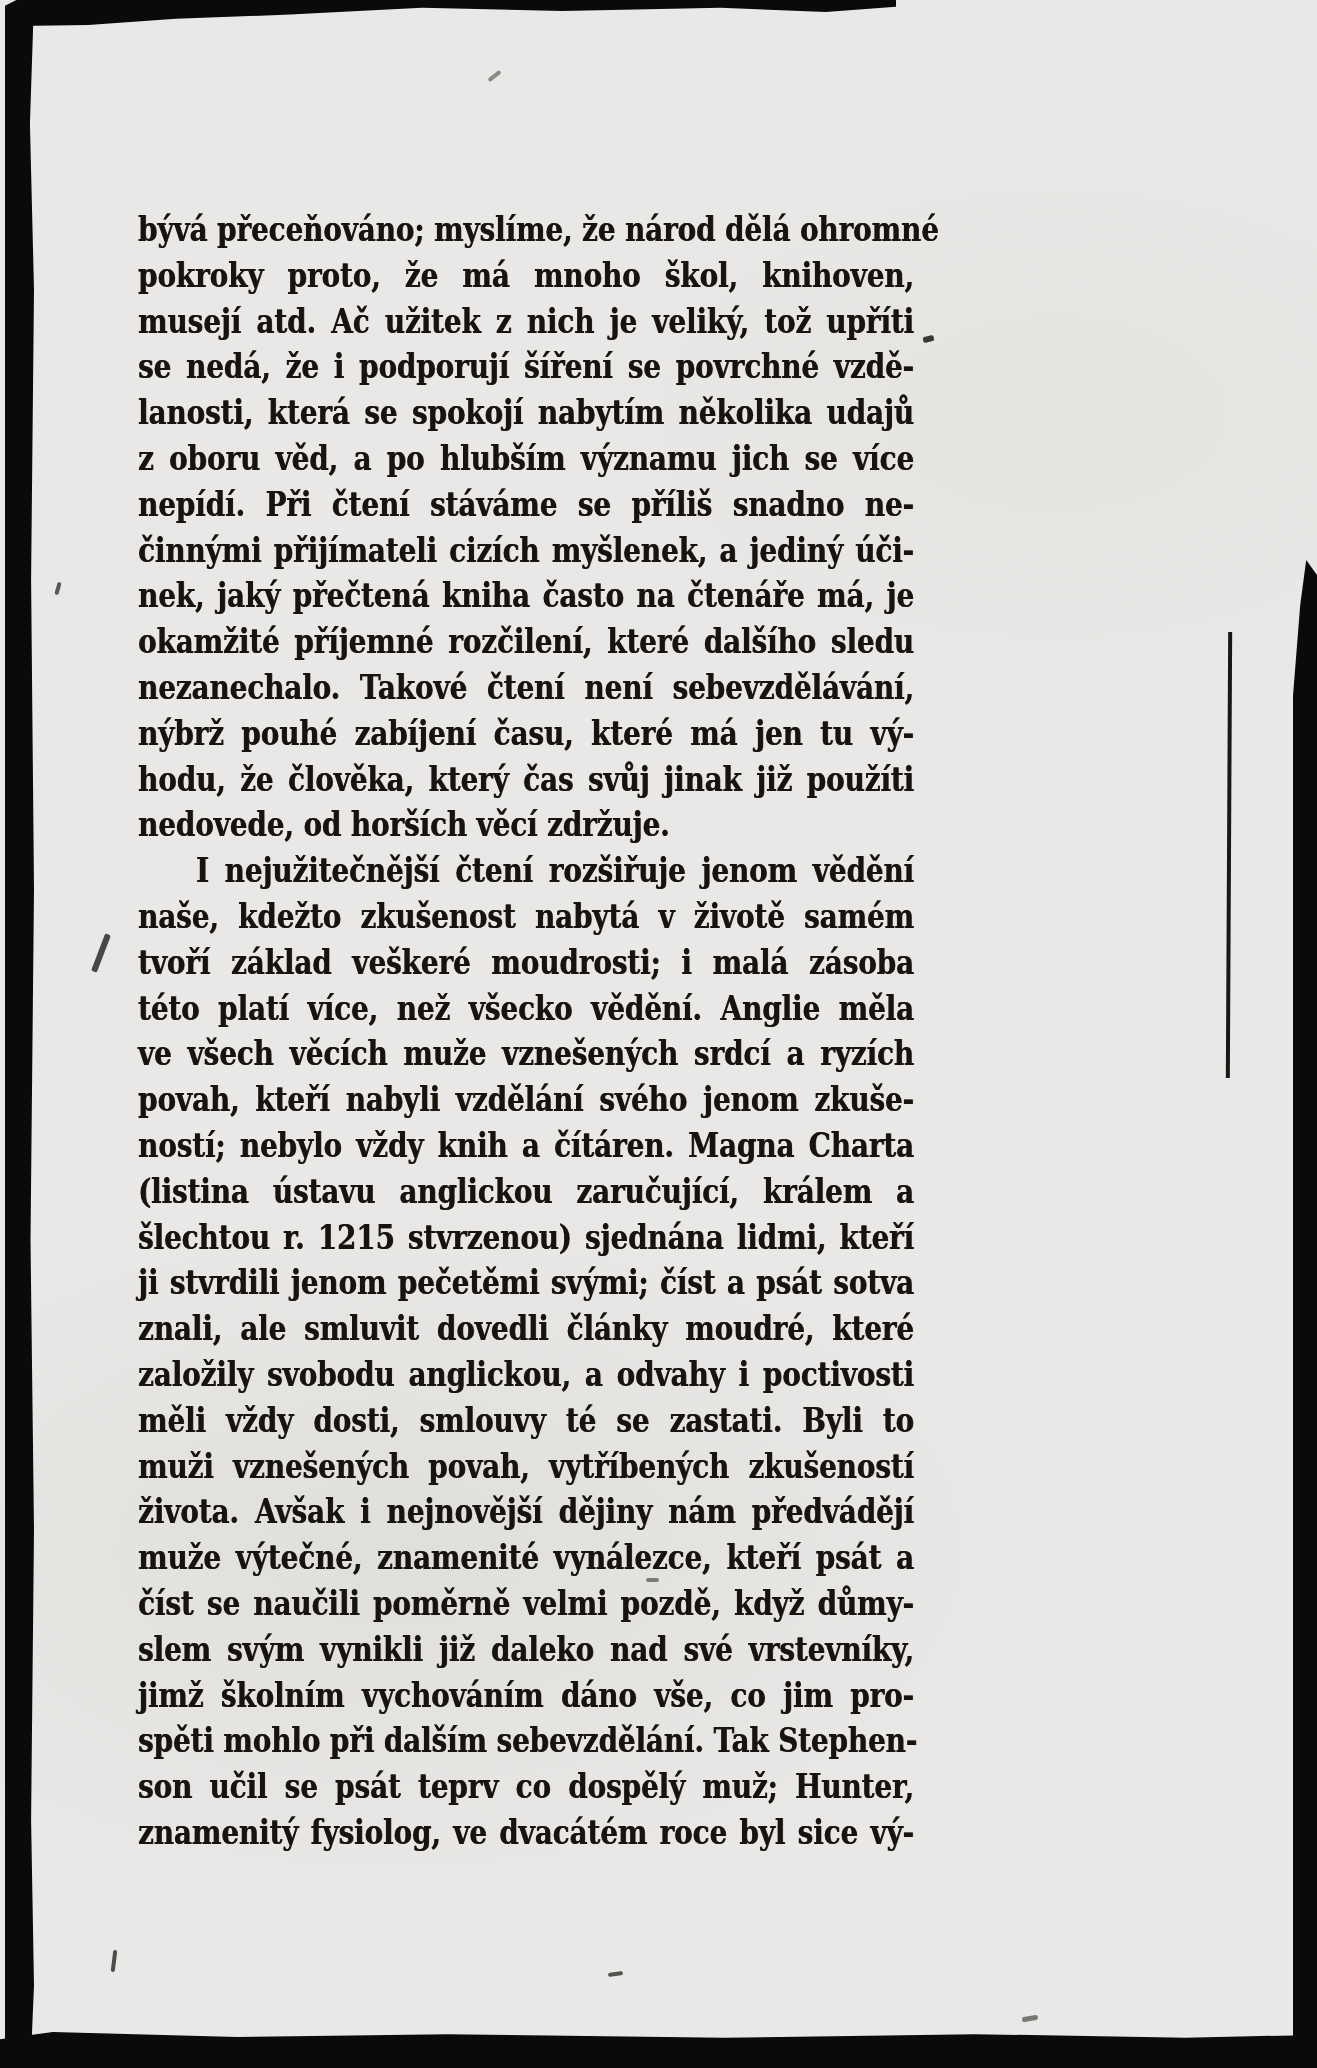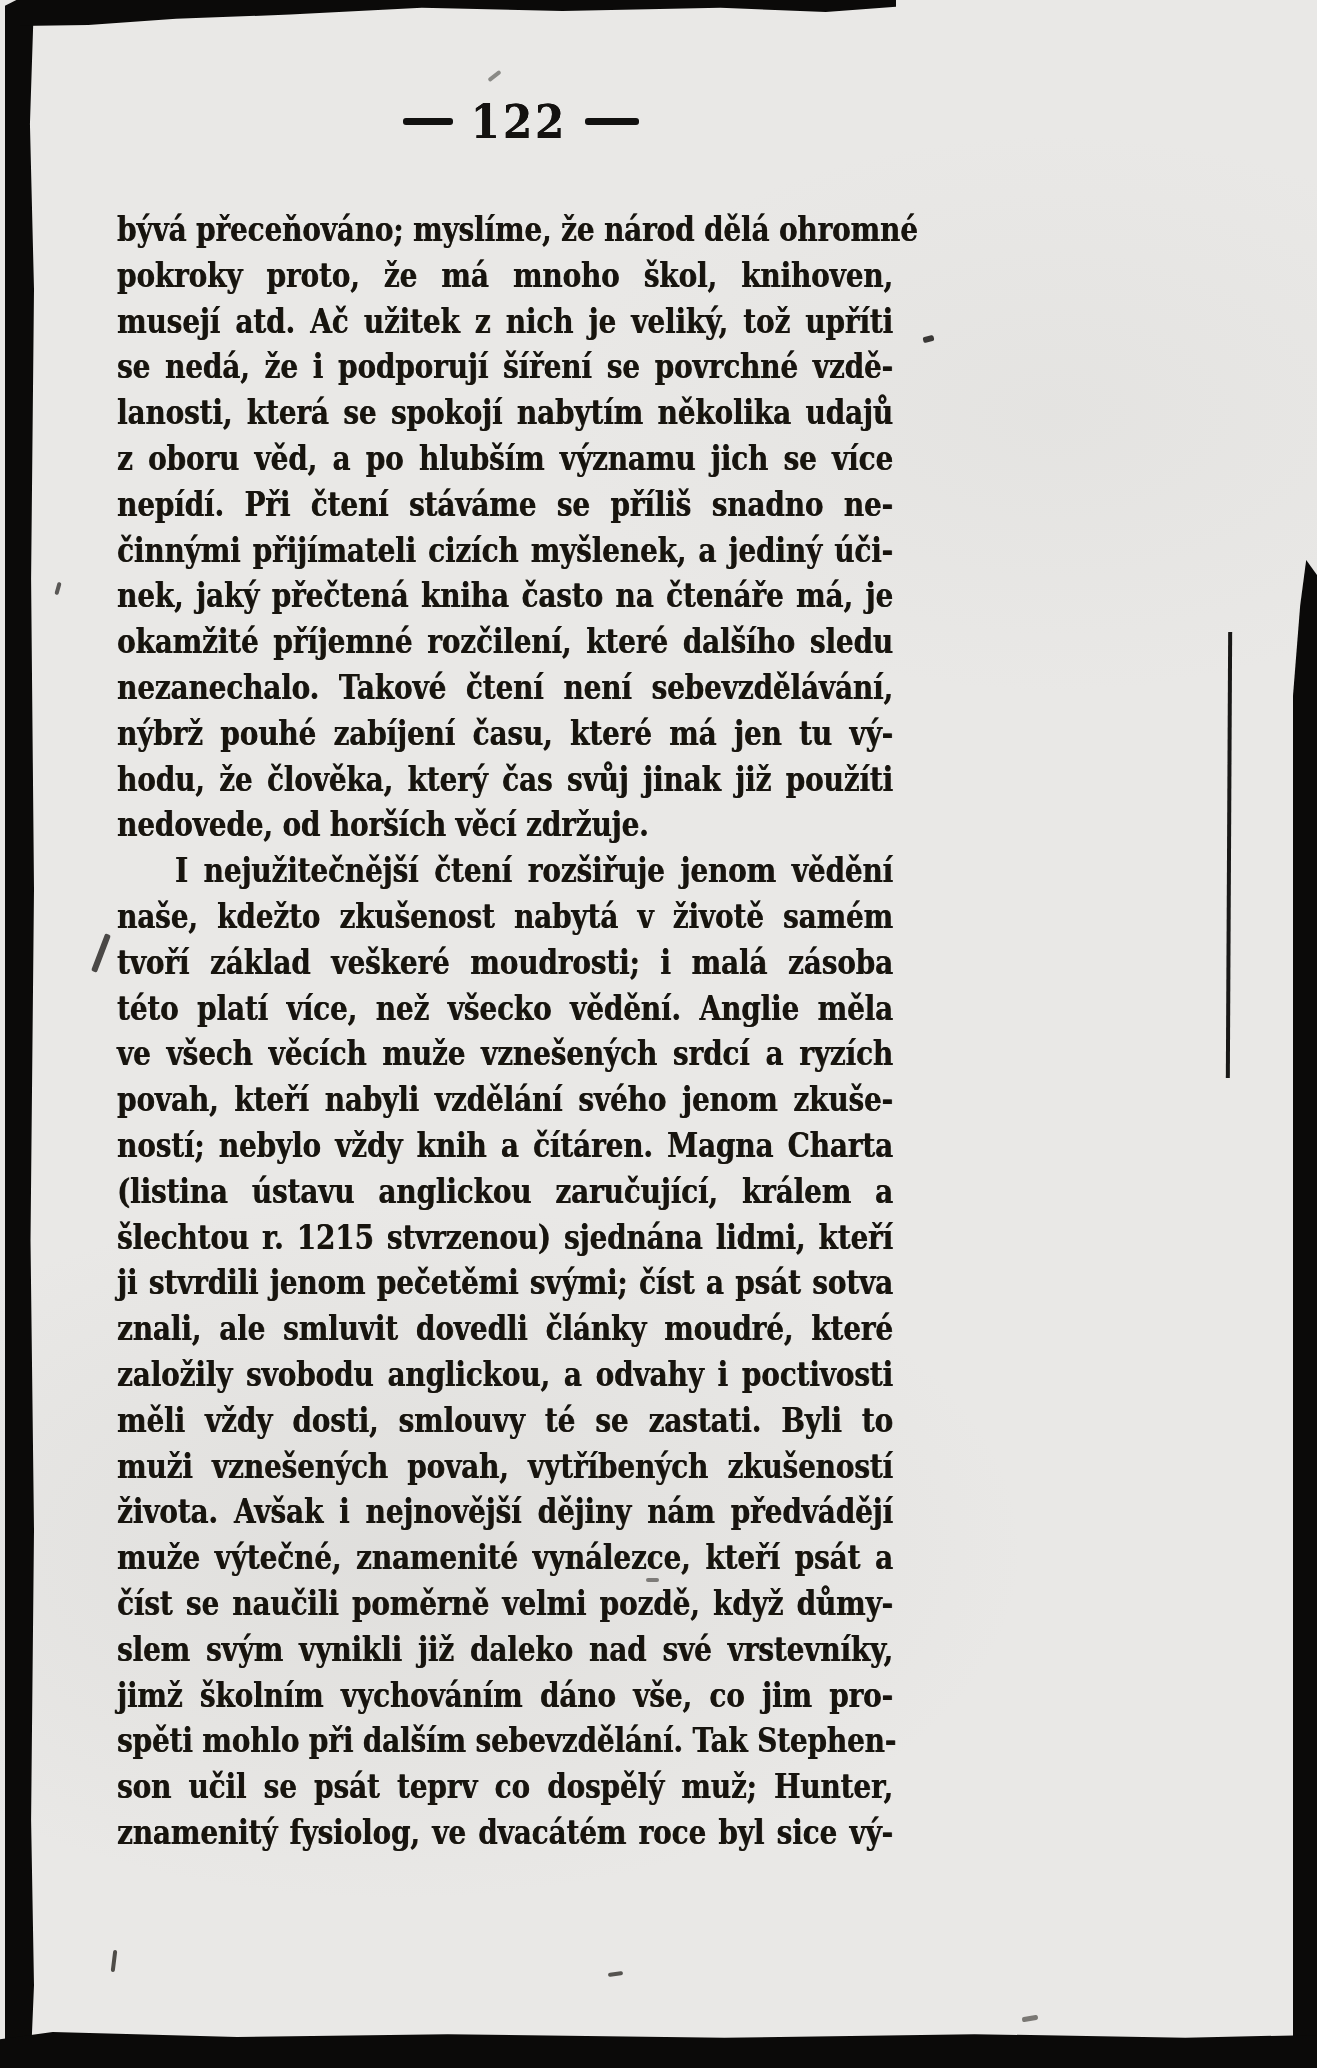--- a/index.html
+++ b/index.html
@@ -37,21 +37,21 @@
   }
   .pn-text{
     font-size:42px;font-weight:bold;letter-spacing:3px;
     transform:scaleY(1.12);color:#141210;
     text-shadow:0 0 0.6px #141210;
   }
   .pn-rule{display:inline-block;width:50px;height:7px;background:#121110;border-radius:3px;}
   .pn-rule.right{width:54px;}
 
   
-  .text-block{position:absolute;left:117px;top:207px;width:776px;}
+  .text-block{position:absolute;left:138px;top:207px;width:776px;}
   .line{
     height:45.8px;line-height:45.8px;
     font-size:28px;font-weight:bold;letter-spacing:-0.2px;
     text-align:justify;text-align-last:justify;
     white-space:nowrap;
     transform:scaleY(1.22);transform-origin:center;
     color:#17140e;
     text-shadow:0.4px 0.3px 0 rgba(23,20,14,0.65), -0.2px 0 0 rgba(23,20,14,0.4);
   }
   .line.first-indent{padding-left:58px;}
@@ -71,25 +71,20 @@
 
   <div class="artifact" style="left:487px;top:74px;width:15px;height:4px;background:#8a8a86;transform:rotate(-38deg);"></div>
   <div class="artifact" style="left:923px;top:336px;width:11px;height:6px;background:#3a3836;transform:rotate(-14deg);"></div>
   <div class="artifact" style="left:56px;top:582px;width:4px;height:13px;background:#5a5856;transform:rotate(16deg);"></div>
   <div class="artifact" style="left:98px;top:933px;width:6px;height:40px;background:#4a4846;transform:rotate(21deg);"></div>
   <div class="artifact" style="left:646px;top:1578px;width:13px;height:4px;background:#7d7b78;"></div>
   <div class="artifact" style="left:608px;top:1972px;width:15px;height:4px;background:#55534f;transform:rotate(-8deg);"></div>
   <div class="artifact" style="left:1022px;top:2016px;width:16px;height:5px;background:#7a7874;transform:rotate(-10deg);"></div>
   <div class="artifact" style="left:112px;top:1950px;width:4px;height:22px;background:#4e4c48;transform:rotate(7deg);"></div>
 
-  <div class="page-number">
-    <span class="pn-rule"></span>
-    <span class="pn-text">122</span>
-    <span class="pn-rule right"></span>
-  </div>
 
   <div class="text-block">
       <div>
         <div class="line">bývá přeceňováno; myslíme, že národ dělá ohromné</div>
         <div class="line">pokroky proto, že má mnoho škol, knihoven,</div>
         <div class="line">musejí atd. Ač užitek z nich je veliký, tož upříti</div>
         <div class="line">se nedá, že i podporují šíření se povrchné vzdě-</div>
         <div class="line">lanosti, která se spokojí nabytím několika udajů</div>
         <div class="line">z oboru věd, a po hlubším významu jich se více</div>
         <div class="line">nepídí. Při čtení stáváme se příliš snadno ne-</div>

